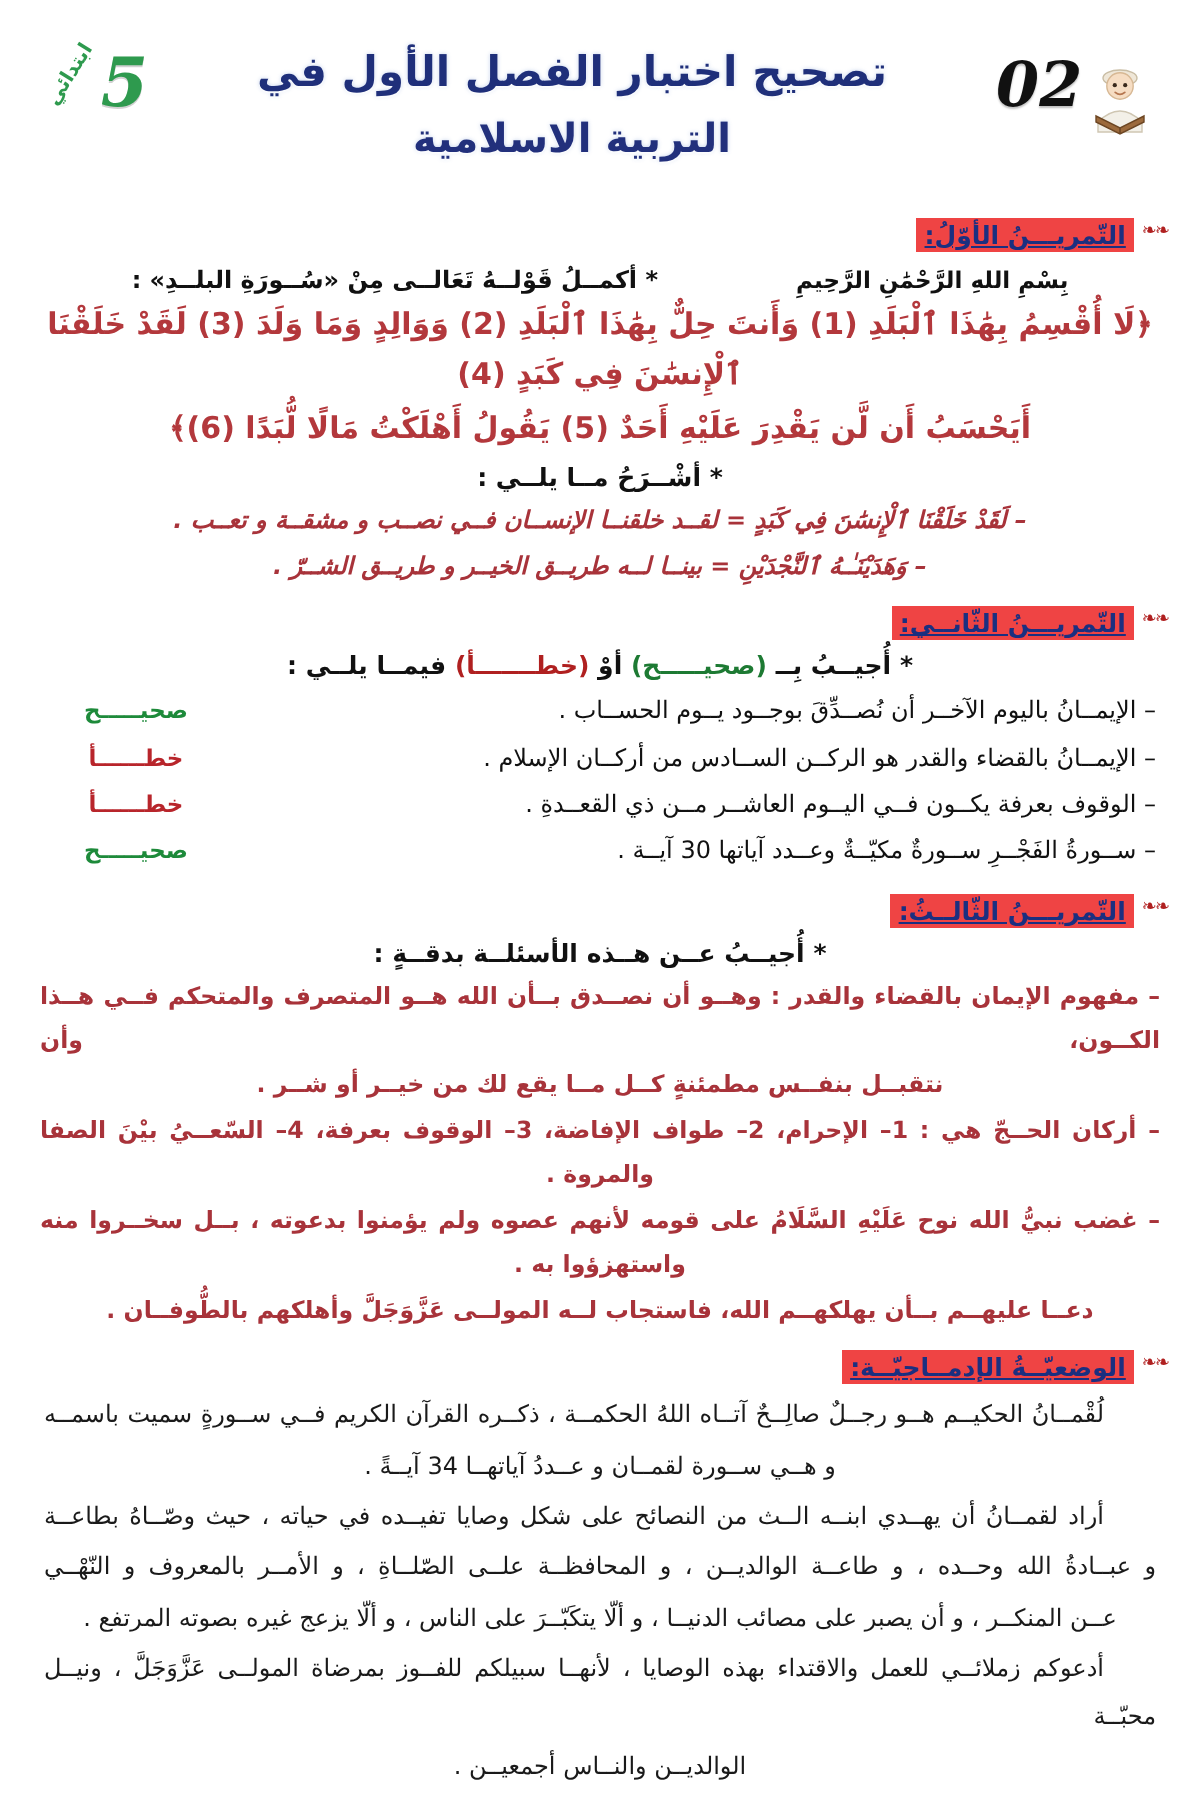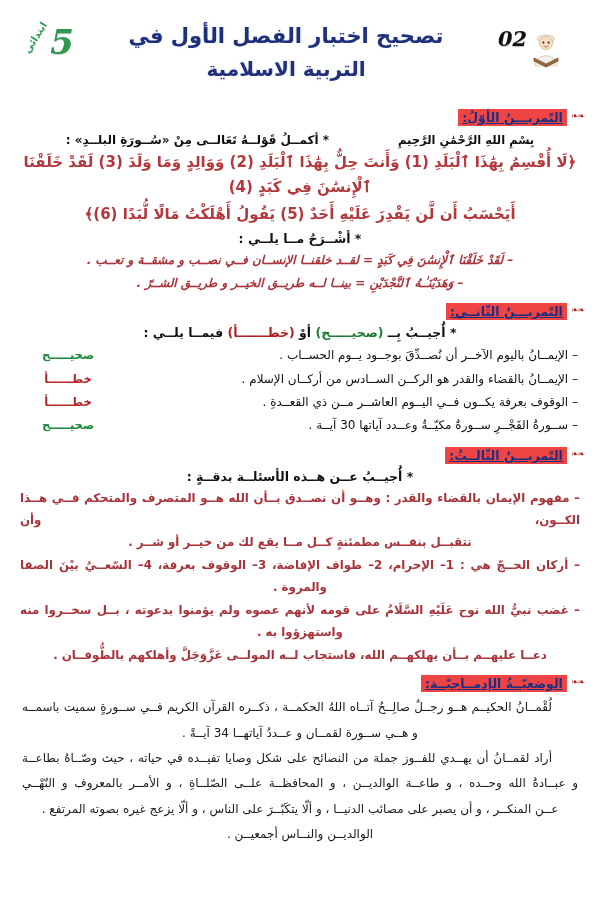--- a/index.html
+++ b/index.html
@@ -88,21 +88,21 @@
   .exam-number-wrap {
     display: flex;
     align-items: flex-start;
     gap: 1px;
     padding-top: 6px;
     min-width: 86px;
     justify-content: flex-end;
   }
   .exam-number {
     font-family: "DejaVu Serif", "Liberation Serif", serif;
-    font-size: 21px;
+    font-size: 31px;
     font-weight: bold;
     font-style: italic;
     color: #111111;
     line-height: 1;
     text-shadow: 0 1px 1px rgba(0,0,0,0.25);
   }
   
   .mascot { width: 36px; height: 38px; margin-top: 2px; }
 
   
@@ -321,18 +321,19 @@
   <div class="ans-line last">– غضب نبيُّ الله نوح عَلَيْهِ السَّلَامُ على قومه لأنهم عصوه ولم يؤمنوا بدعوته ، بــل سخــروا منه واستهزؤوا به .</div>
   <div class="ans-line last">دعــا عليهــم بــأن يهلكهــم الله، فاستجاب لــه المولــى عَزَّوَجَلَّ وأهلكهم بالطُّوفــان .</div>
 
   <div class="sec-head">
     <span class="sec-bullet">❧❧</span>
     <span class="sec-title">الوضعيّــةُ الإدمــاجيّــة:</span>
   </div>
 
   <div class="essay indent">لُقْمــانُ الحكيــم هــو رجــلٌ صالِــحٌ آتــاه اللهُ الحكمــة ، ذكــره القرآن الكريم فــي ســورةٍ سميت باسمــه</div>
   <div class="essay center-last">و هــي ســورة لقمــان و عــددُ آياتهــا 34 آيــةً .</div>
-  <div class="essay indent">أراد لقمــانُ أن يهــدي للفــوز جملة من النصائح على شكل وصايا تفيــده في حياته ، حيث وصّــاهُ بطاعــة</div>
+  <div class="essay indent">أراد لقمــانُ أن يهــدي ابنــه الــث من النصائح على شكل وصايا تفيــده في حياته ، حيث وصّــاهُ بطاعــة</div>
   <div class="essay">و عبــادةُ الله وحــده ، و طاعــة الوالديــن ، و المحافظــة علــى الصّلــاةِ ، و الأمــر بالمعروف و النّهْــي</div>
   <div class="essay center-last">عــن المنكــر ، و أن يصبر على مصائب الدنيــا ، و ألّا يتكَبّــرَ على الناس ، و ألّا يزعج غيره بصوته المرتفع .</div>
+  <div class="essay indent">أدعوكم زملائــي للعمل والاقتداء بهذه الوصايا ، لأنهــا سبيلكم للفــوز بمرضاة المولــى عَزَّوَجَلَّ ، ونيــل محبّــة</div>
   <div class="essay center-last">الوالديــن والنــاس أجمعيــن .</div>
 
 </div>
 
 </body></html>

